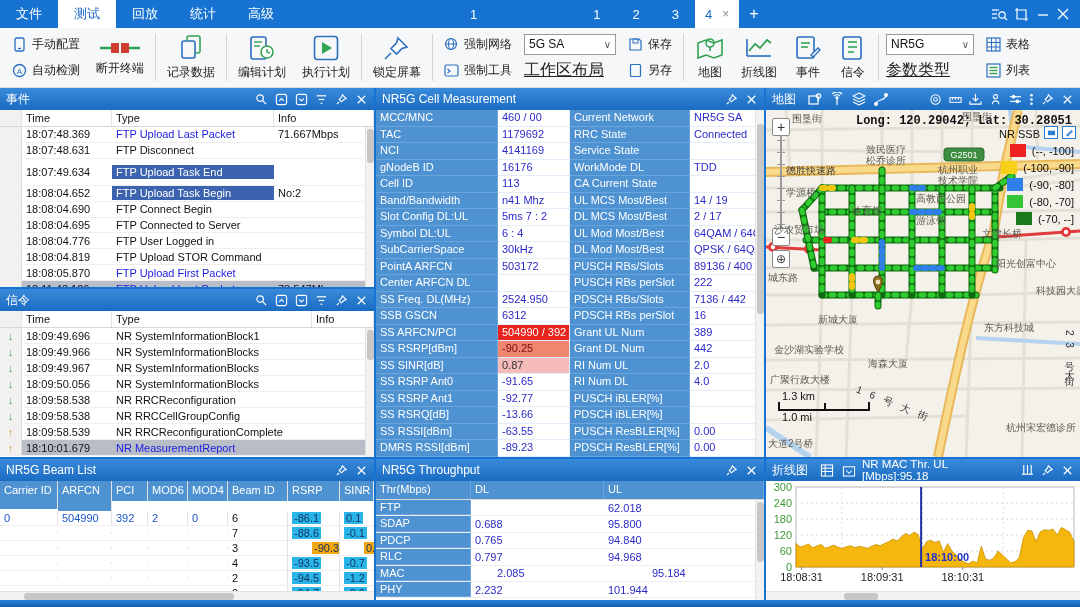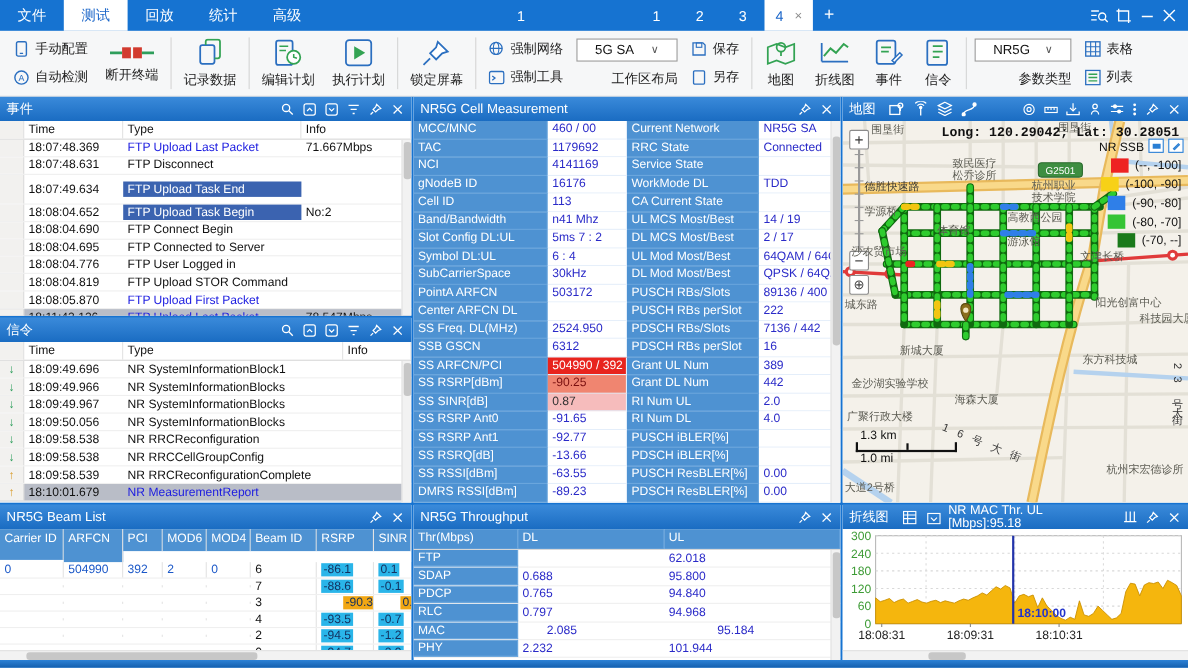--- a/index.html
+++ b/index.html
@@ -17,24 +17,24 @@
   .tab-new { display:flex; align-items:center; padding:0 10px; font-size:16px; }
   .win-controls { margin-left:auto; display:flex; align-items:center; gap:6px; padding-right:10px; }
   .win-controls svg { display:block; }
 
   
   .toolbar { height:60px; background:#f6f7f8; border-bottom:1px solid #dcdcdc; display:flex; align-items:stretch; padding:2px 4px; flex:0 0 60px; color:#222; }
   .tb-col { display:flex; flex-direction:column; justify-content:space-around; padding:1px 4px; }
   .tb-small { display:flex; align-items:center; gap:5px; font-size:12px; padding:2px 4px; white-space:nowrap; cursor:default; }
   .tb-big { display:flex; flex-direction:column; align-items:center; justify-content:center; font-size:12px; padding:2px 8px; gap:3px; white-space:nowrap; cursor:default; }
   .tb-div { width:1px; background:#d5d5d5; margin:4px 3px; }
-  .combo { width:88px; height:21px; border:1px solid #9a9a9a; background:#fff; font-size:12px; display:flex; align-items:center; padding:0 16px; justify-content:space-between; color:#111; }
+  .combo { width:88px; height:21px; border:1px solid #9a9a9a; background:#fff; font-size:12px; display:flex; align-items:center; padding:0 4px; justify-content:space-between; color:#111; }
   .combo.wide { width:92px; }
   .combo .chev { color:#555; font-size:10px; }
-  .tb-label { font-size:12px; text-align:right; }
+  .tb-label { font-size:16px; text-align:left;text-decoration:underline; }
 
   
   .main { flex:1 1 auto; display:flex; gap:2px; background:#1673d1; }
   .colL { width:374px; display:flex; flex-direction:column; gap:2px; }
   .colM { width:388px; display:flex; flex-direction:column; gap:2px; }
   .colR { width:314px; display:flex; flex-direction:column; gap:2px; }
   .panel { background:#fff; display:flex; flex-direction:column; overflow:hidden; }
 
   .phead { height:22px; flex:0 0 22px; background:linear-gradient(180deg,#3a8ada,#1a6cc2); color:#fff; display:flex; align-items:center; padding:0 6px; font-size:12px; gap:6px; }
   .ptitle { white-space:nowrap; }
@@ -1128,21 +1128,21 @@
               <div class="map-label" style="left: 100px; top: 45px;">松乔诊所</div>
               <div class="map-label dark" style="left: 20px; top: 55px;">德胜快速路</div>
               <div class="map-label" style="left: 172px; top: 54px;">杭州职业</div>
               <div class="map-label" style="left: 172px; top: 65px;">技术学院</div>
               <div class="map-label" style="left: 20px; top: 77px;">学源桥</div>
               <div class="map-label" style="left: 150px; top: 83px;">高教西公园</div>
               <div class="map-label" style="left: 86px; top: 95px;">体育馆</div>
               <div class="map-label" style="left: 150px; top: 105px;">游泳馆</div>
               <div class="map-label" style="left: 8px; top: 114px;">沙农贸市场</div>
               <div class="map-label" style="left: 216px; top: 118px;">文津长桥</div>
-              <div class="map-label" style="left: 230px; top: 148px; margin-top: 12px;">阳光创富中心</div>
+              <div class="map-label" style="left: 230px; top: 148px;">阳光创富中心</div>
               <div class="map-label" style="left: 270px; top: 175px;">科技园大厦</div>
               <div class="map-label" style="left: 2px; top: 162px;">城东路</div>
               <div class="map-label" style="left: 52px; top: 204px;">新城大厦</div>
               <div class="map-label" style="left: 218px; top: 212px;">东方科技城</div>
               <div class="map-label" style="left: 8px; top: 234px;">金沙湖实验学校</div>
               <div class="map-label" style="left: 102px; top: 248px;">海森大厦</div>
               <div class="map-label" style="left: 4px; top: 264px;">广聚行政大楼</div>
               <div class="map-label" style="left: 240px; top: 312px;">杭州宋宏德诊所</div>
               <div class="map-label" style="left: 2px; top: 328px;">大道2号桥</div>
               <div class="map-label dark" style="left: 88px; top: 288px; transform: rotate(22deg); letter-spacing: 3px;">1 6 号 大 街</div>

